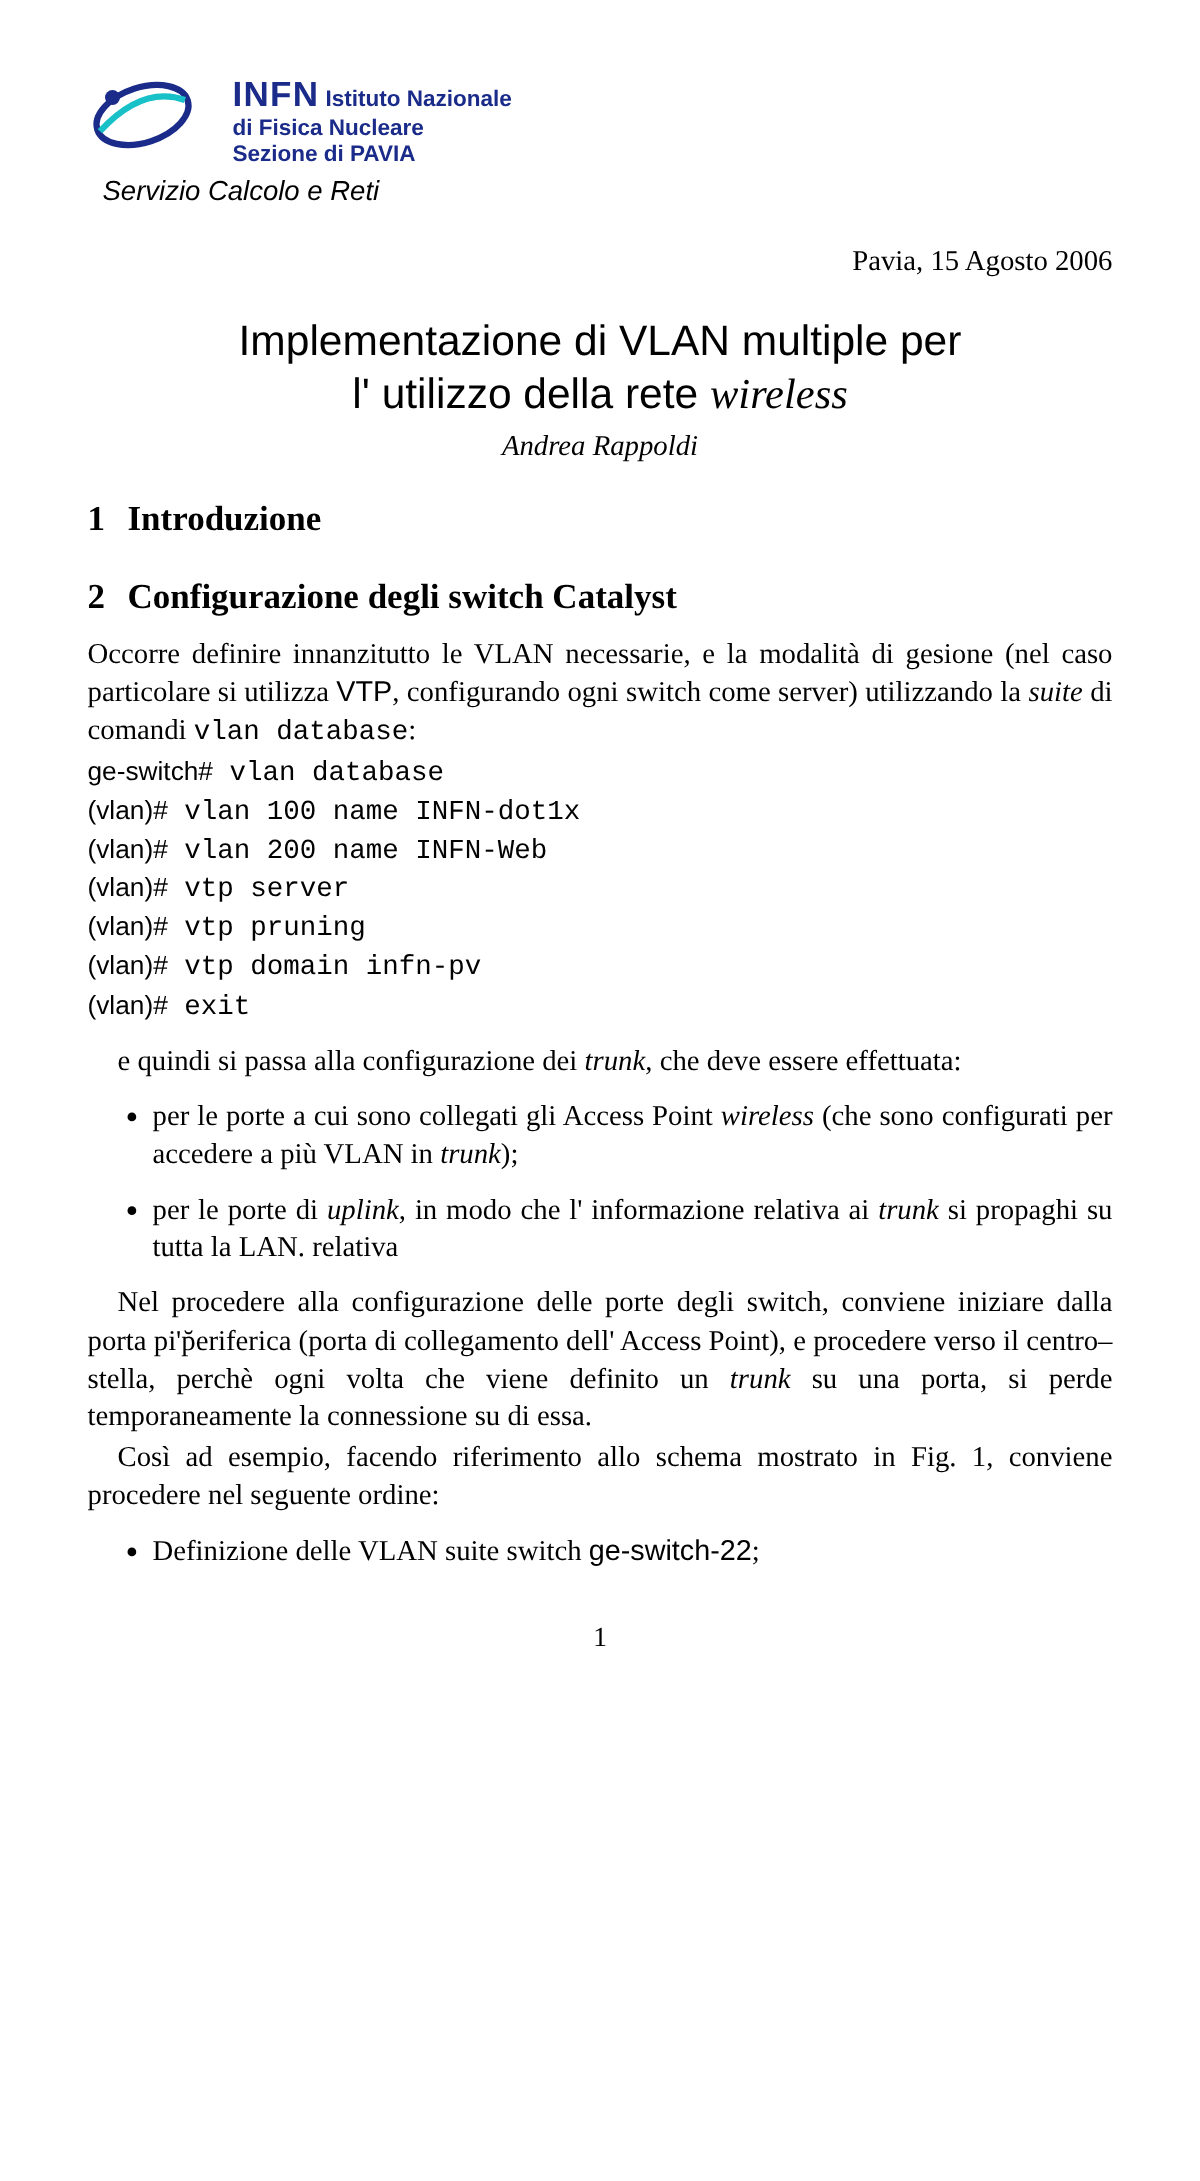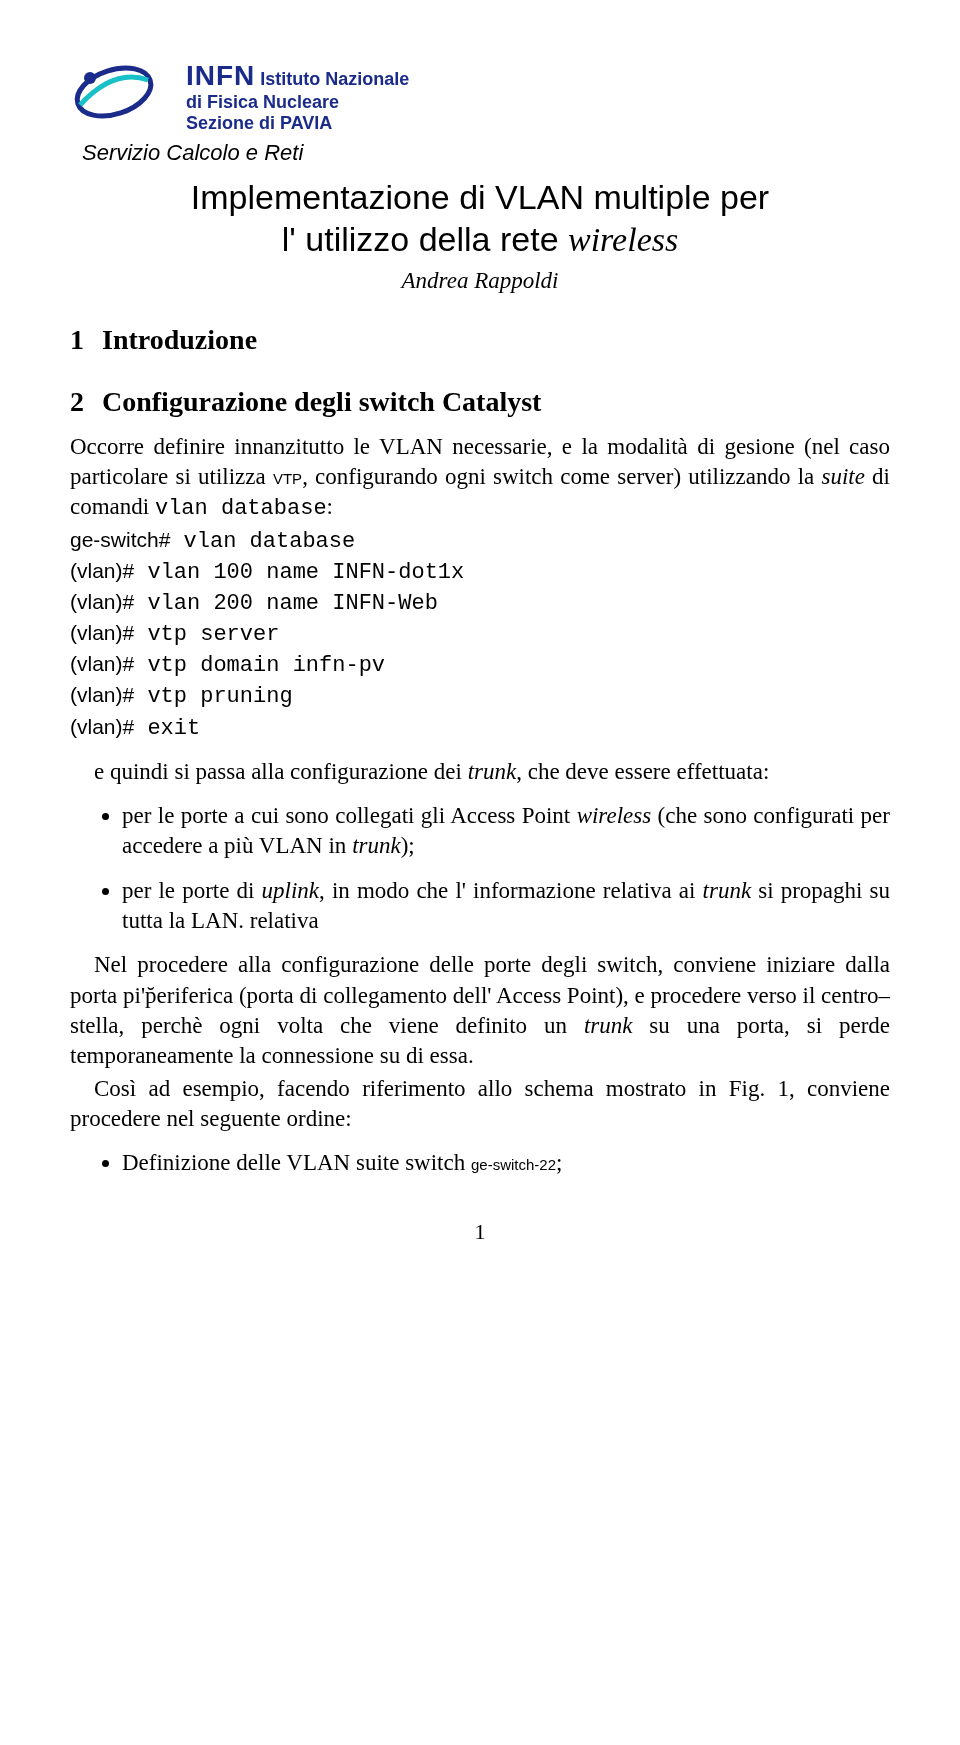--- a/index.html
+++ b/index.html
@@ -73,21 +73,21 @@
   p.body.indent {
     text-indent: 24px;
     font-family: Liberation Serif, serif;
   }
   .tt {
     font-family: 'Courier New', Courier, monospace;
     font-size: 22px;
   }
   .sf {
     font-family: Arial, Helvetica, sans-serif;
-    font-size: 15px;
+    font-size: 23px;
   }
   .cmdline {
     font-size: 23px;
     line-height: 1.32;
     margin: 0;
   }
   .cmdline .prompt { font-family: Arial, Helvetica, sans-serif; font-size: 21px; }
   .cmdline .cmd { font-family: 'Courier New', Courier, monospace; font-size: 22px; }
   ul.bullets {
     font-size: 23px;
@@ -120,20 +120,21 @@
     </svg>
     <div class="logo-text">
       <span class="line1">INFN</span>
       <span>Istituto Nazionale</span><br>
       <span>di Fisica Nucleare</span><br>
       <span>Sezione di PAVIA</span>
     </div>
   </div>
   <div class="logo-sub">Servizio Calcolo e Reti</div>
 
+  <div class="date">Pavia, 15 Agosto 2006</div>
 
   <div class="title">
     <span>Implementazione di VLAN multiple per</span><br>
     <span>l' utilizzo della rete </span><span class="italic">wireless</span>
   </div>
 
   <div class="author">Andrea Rappoldi</div>
 
   <div class="section">
     <span class="num">1</span><span>Introduzione</span>
@@ -145,22 +146,22 @@
 
   <p class="body">
     <span>Occorre definire innanzitutto le VLAN necessarie, e la modalità di gesione (nel caso particolare si utilizza </span><span class="sf">VTP</span><span>, configurando ogni switch come server) utilizzando la </span><span class="it">suite</span><span> di comandi </span><span class="tt">vlan database</span><span>:</span>
   </p>
 
   <div>
     <p class="cmdline"><span class="prompt">ge-switch#</span><span class="cmd"> vlan database</span></p>
     <p class="cmdline"><span class="prompt">(vlan)#</span><span class="cmd"> vlan 100 name INFN-dot1x</span></p>
     <p class="cmdline"><span class="prompt">(vlan)#</span><span class="cmd"> vlan 200 name INFN-Web</span></p>
     <p class="cmdline"><span class="prompt">(vlan)#</span><span class="cmd"> vtp server</span></p>
+    <p class="cmdline"><span class="prompt">(vlan)#</span><span class="cmd"> vtp pruning</span></p>
     <p class="cmdline"><span class="prompt">(vlan)#</span><span class="cmd"> vtp domain infn-pv</span></p>
-    <p class="cmdline"><span class="prompt">(vlan)#</span><span class="cmd"> vtp pruning</span></p>
     <p class="cmdline"><span class="prompt">(vlan)#</span><span class="cmd"> exit</span></p>
   </div>
 
   <p class="body indent" style="margin-top:14px;">
     <span>e quindi si passa alla configurazione dei </span><span class="it">trunk</span><span>, che deve essere effettuata:</span>
   </p>
 
   <ul class="bullets">
     <li>
       <span>per le porte a cui sono collegati gli Access Point </span><span class="it">wireless</span><span> (che sono configurati per accedere a più VLAN in </span><span class="it">trunk</span><span>);</span>

